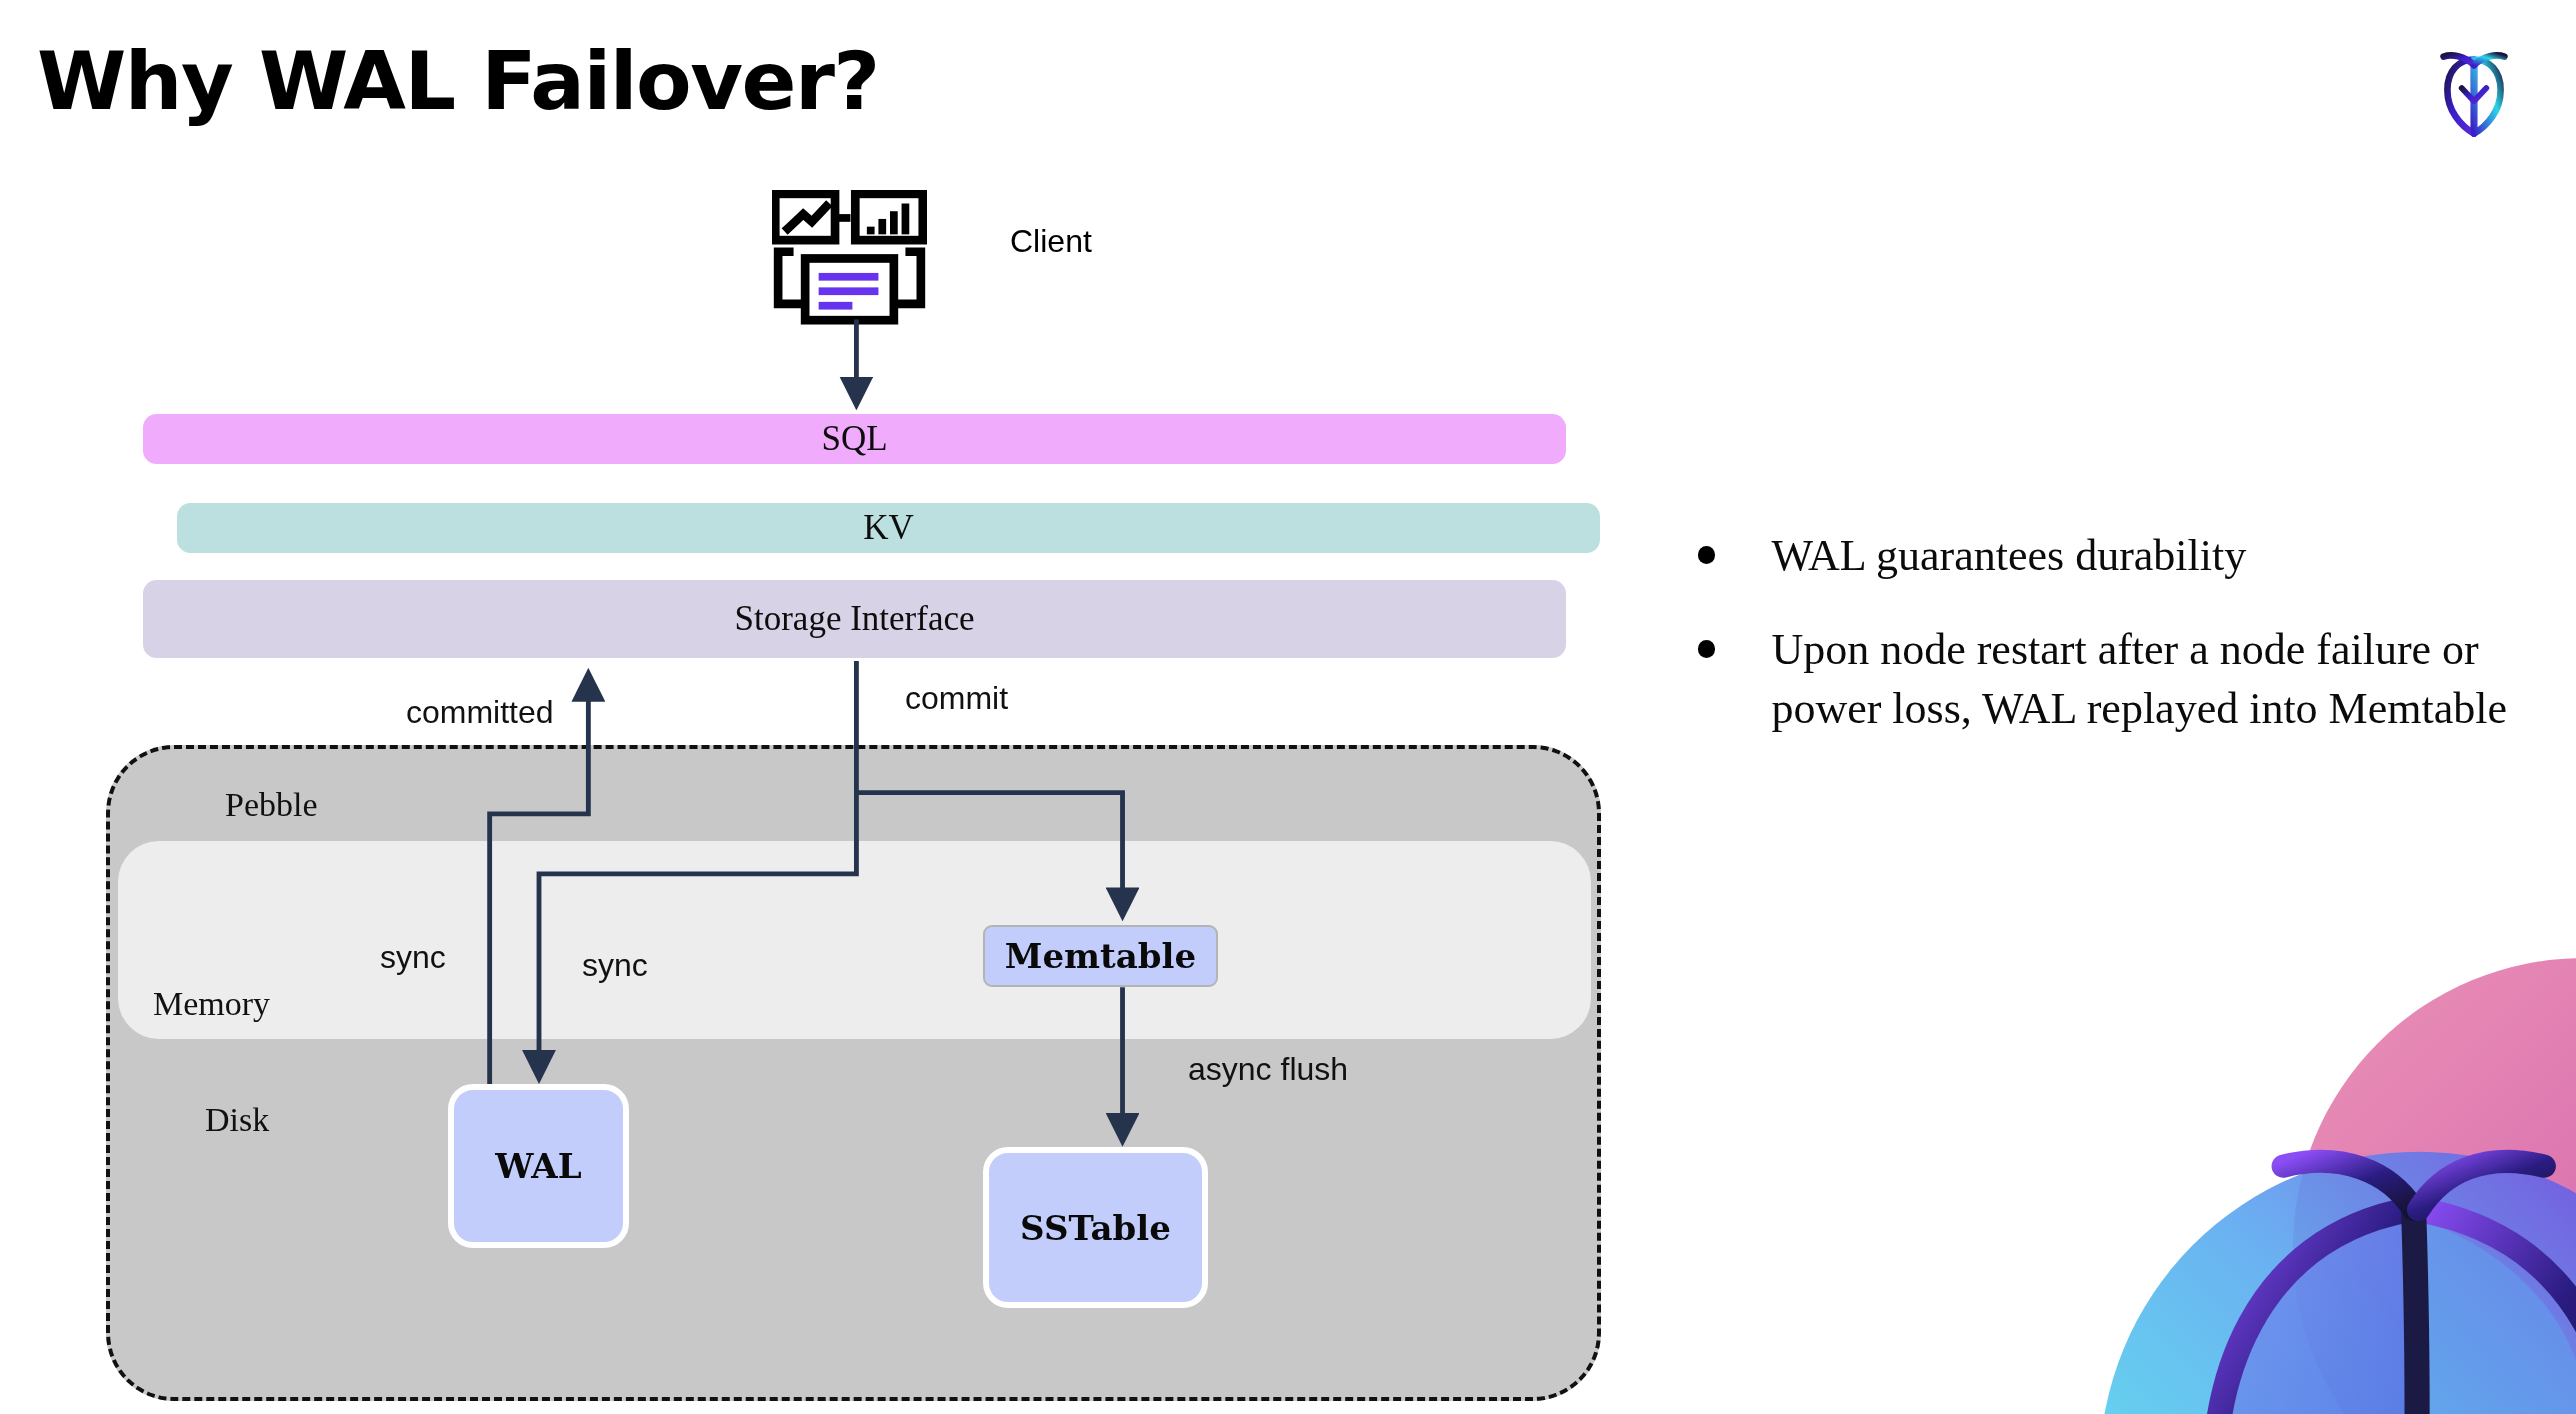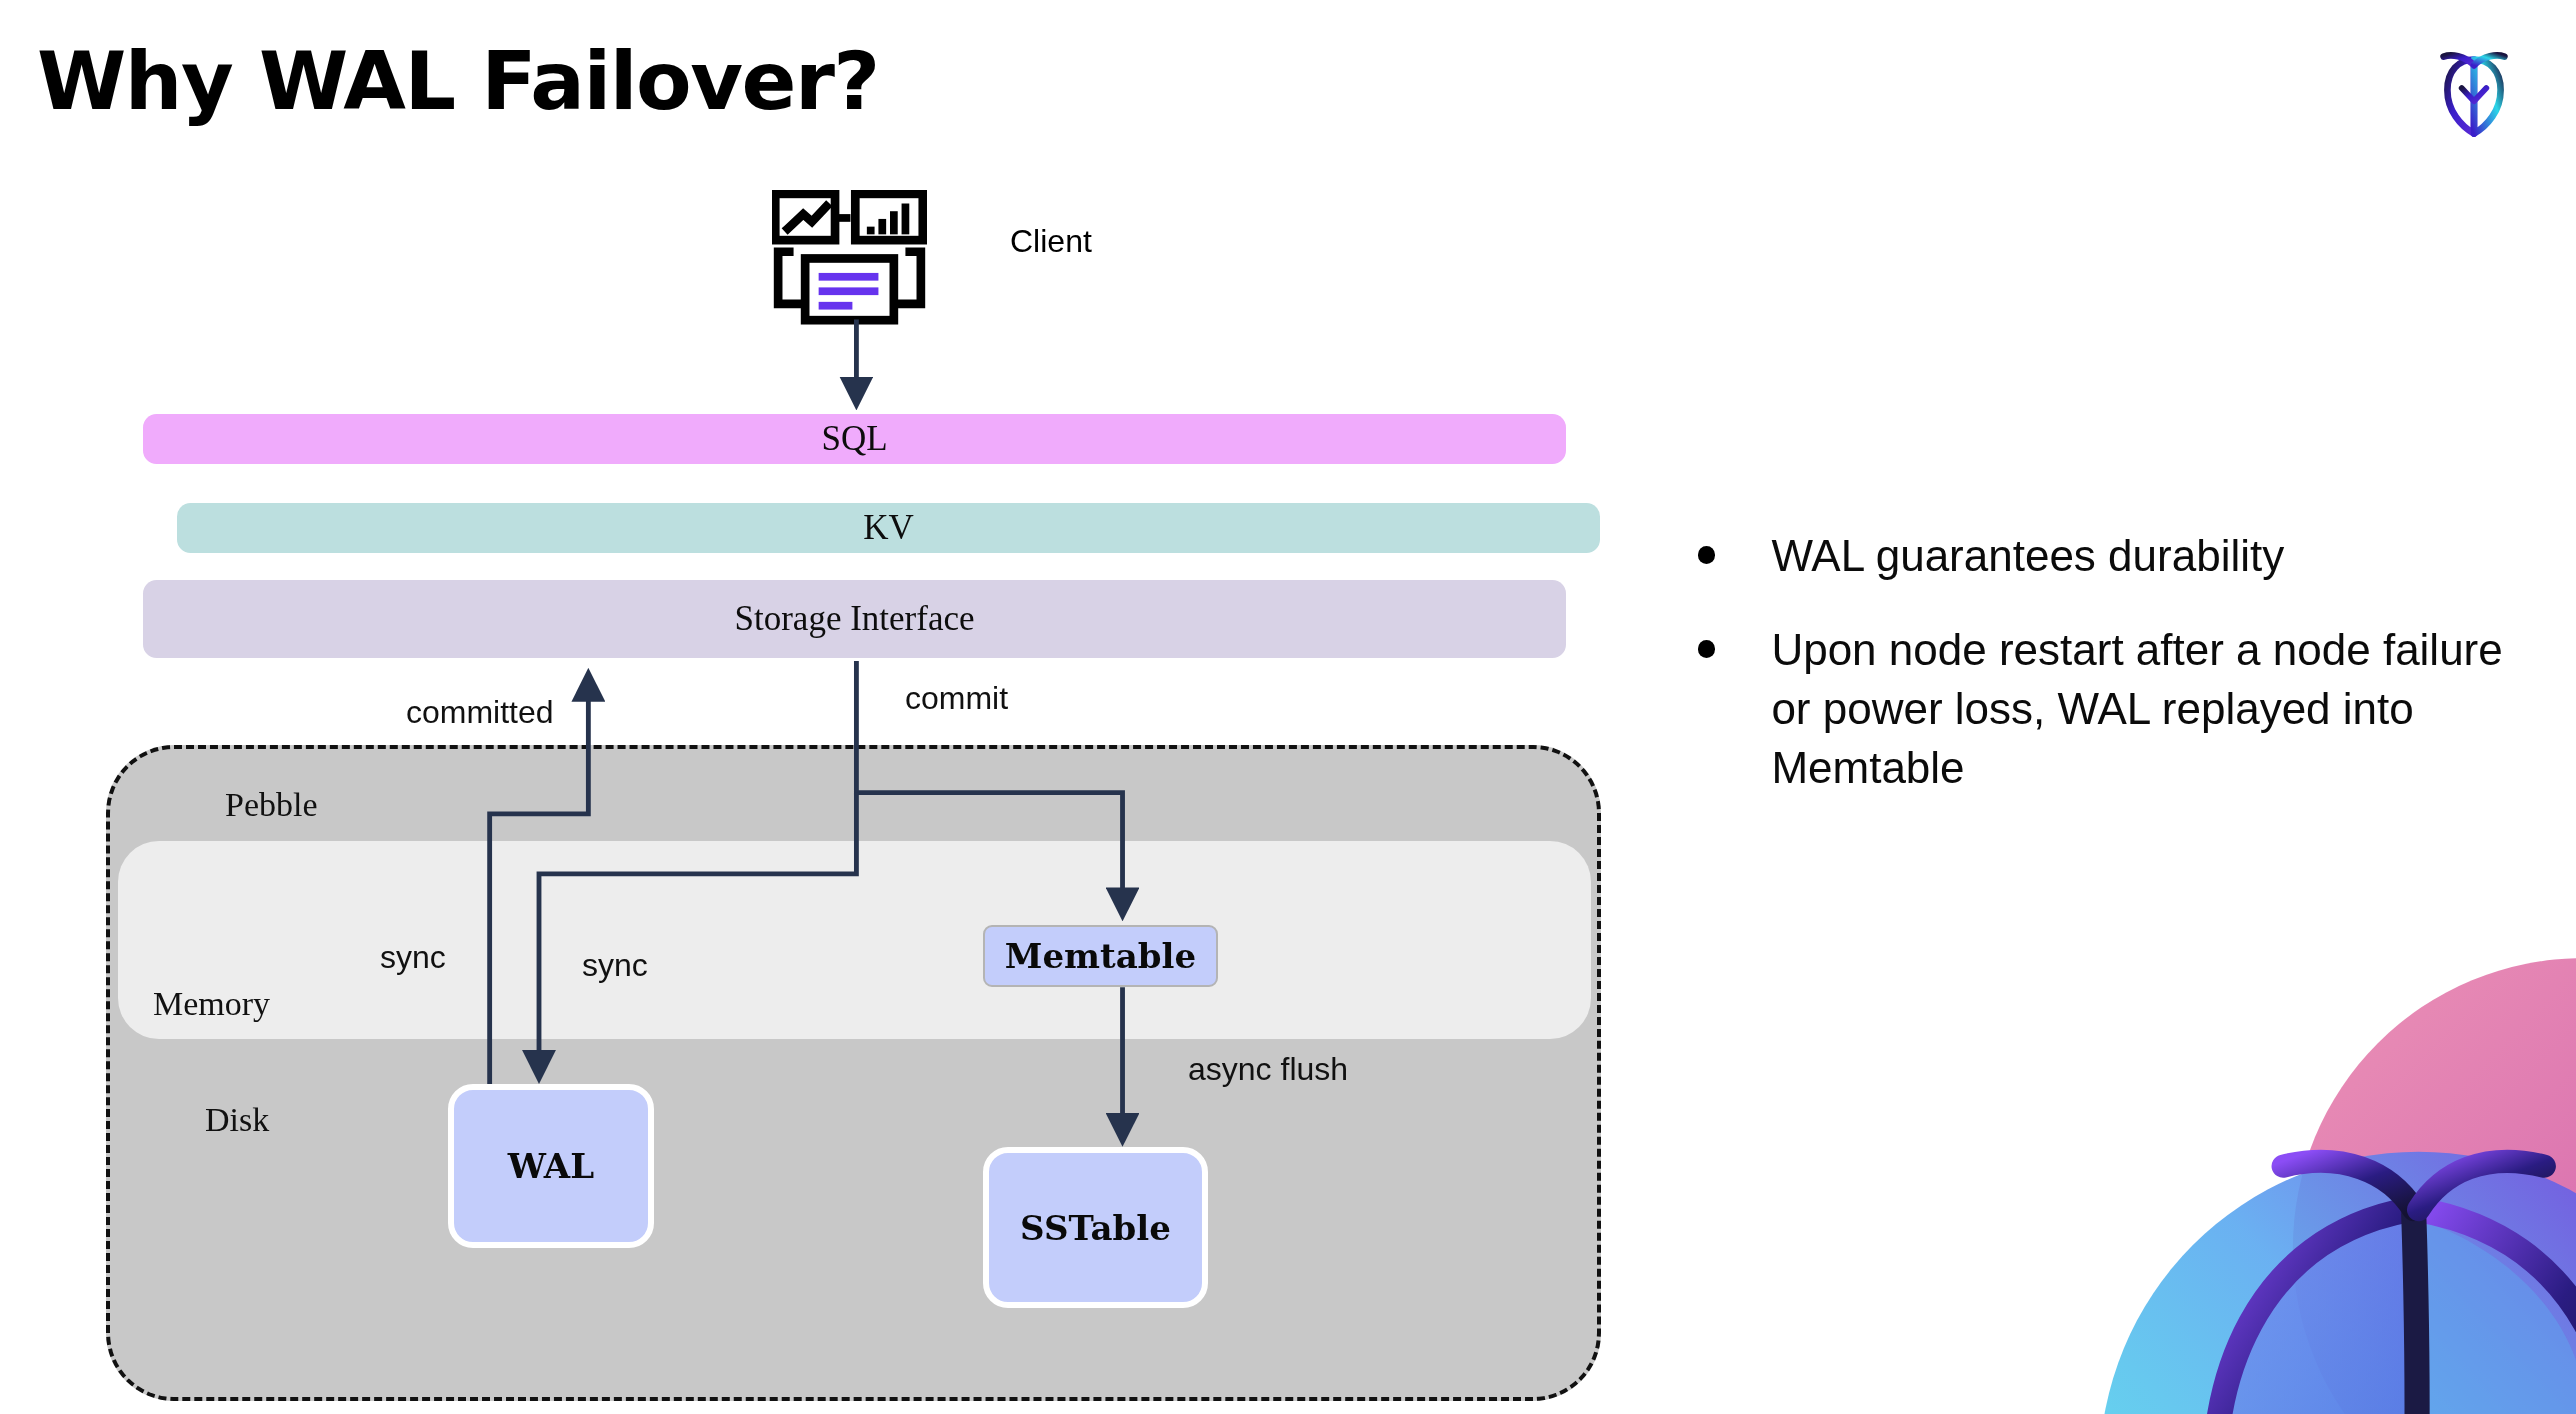--- a/index.html
+++ b/index.html
@@ -150,21 +150,21 @@
     background: #c3cdfb;
     box-sizing: border-box;
   }
   #node-memtable {
     left: 983px; top: 925px; width: 235px; height: 62px;
     border: 2.9px solid #b4b4b4;
     border-radius: 9px;
     font-size: 34px;
   }
   #node-wal {
-    left: 448px; top: 1084px; width: 206px; height: 164px;
+    left: 448px; top: 1084px; width: 181px; height: 164px;
     border: 6.8px solid #ffffff;
     border-radius: 25px;
     font-size: 34px;
   }
   #node-sstable {
     left: 983px; top: 1147px; width: 225px; height: 161px;
     border: 6.8px solid #ffffff;
     border-radius: 25px;
     font-size: 34px;
   }
@@ -207,21 +207,21 @@
   .bullet-dot {
     flex: 0 0 auto;
     width: 17.4px;
     height: 17.4px;
     border-radius: 50%;
     background: #000000;
     margin-top: 19.4px;
     margin-right: 56px;
   }
   .bullet-text {
-    font-family: Liberation Sans, sans-serif;
+    font-family: Liberation Serif, serif;
     font-size: 44px;
     line-height: 1.34;
     color: #0b0b0b;
   }
 </style>
 </head>
 <body>
 
 <div id="slide">
 

